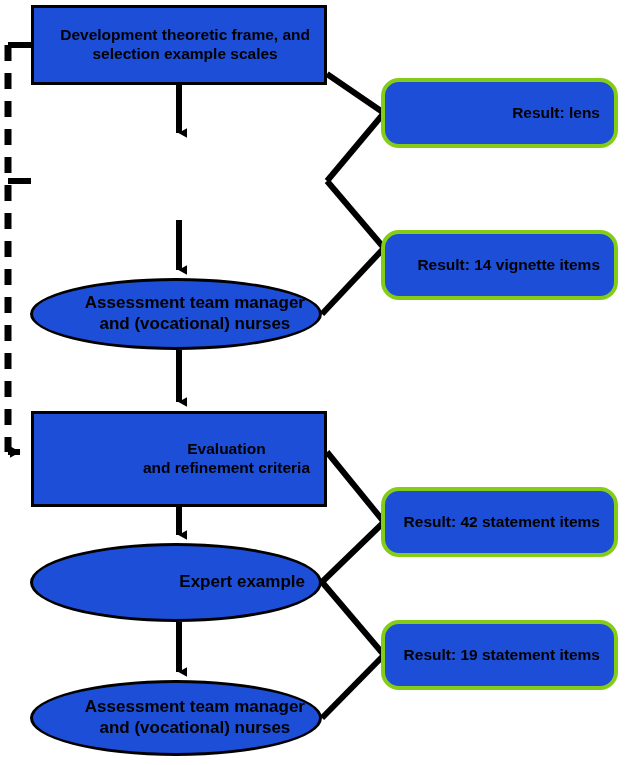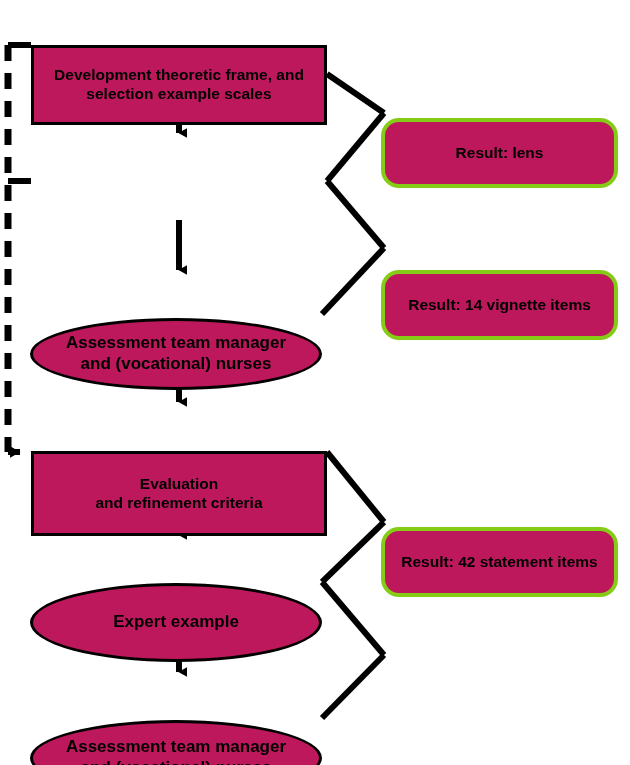--- a/index.html
+++ b/index.html
@@ -22,28 +22,27 @@
     left: 0;
     top: 0;
     width: 630px;
     height: 765px;
   }
   .node {
     position: absolute;
     box-sizing: border-box;
     display: flex;
     align-items: center;
-    justify-content: center;
+    justify-content: flex-end;
     text-align: center;
-    background: #be185d;
+    background: #1d4ed8;
     color: #000000;
     font-weight: bold;
     line-height: 1.22;
     z-index: 3;
-    margin-top: 40px;
   }
   .node-rect {
     border: 3px solid #000000;
     font-size: 15.5px;
   }
   .node-ellipse {
     border: 3px solid #000000;
     border-radius: 50%;
     font-size: 17px;
   }
@@ -126,21 +125,21 @@
     <span class="node-label">Development theoretic frame, and
 selection example scales</span>
   </div>
 
 
   <div class="node node-ellipse" style="left:30px; top:278px; width:292px; height:72px;">
     <span class="node-label">Assessment team manager
 and (vocational) nurses</span>
   </div>
 
-  <div class="node node-rect" style="left:31px; top:411px; width:296px; height:85px;">
+  <div class="node node-rect" style="left:31px; top:411px; width:296px; height:96px;">
     <span class="node-label">Evaluation
 and refinement criteria</span>
   </div>
 
   <div class="node node-ellipse" style="left:30px; top:543px; width:292px; height:79px;">
     <span class="node-label">Expert example</span>
   </div>
 
   <div class="node node-ellipse" style="left:30px; top:680px; width:292px; height:76px;">
     <span class="node-label">Assessment team manager
@@ -152,14 +151,17 @@
   </div>
 
   <div class="node node-rounded" style="left:381px; top:230px; width:237px; height:70px;">
     <span class="node-label">Result: 14 vignette items</span>
   </div>
 
   <div class="node node-rounded" style="left:381px; top:487px; width:237px; height:70px;">
     <span class="node-label">Result: 42 statement items</span>
   </div>
 
+  <div class="node node-rounded" style="left:381px; top:620px; width:237px; height:70px;">
+    <span class="node-label">Result: 19 statement items</span>
+  </div>
 
 </div>
 
 </body></html>

